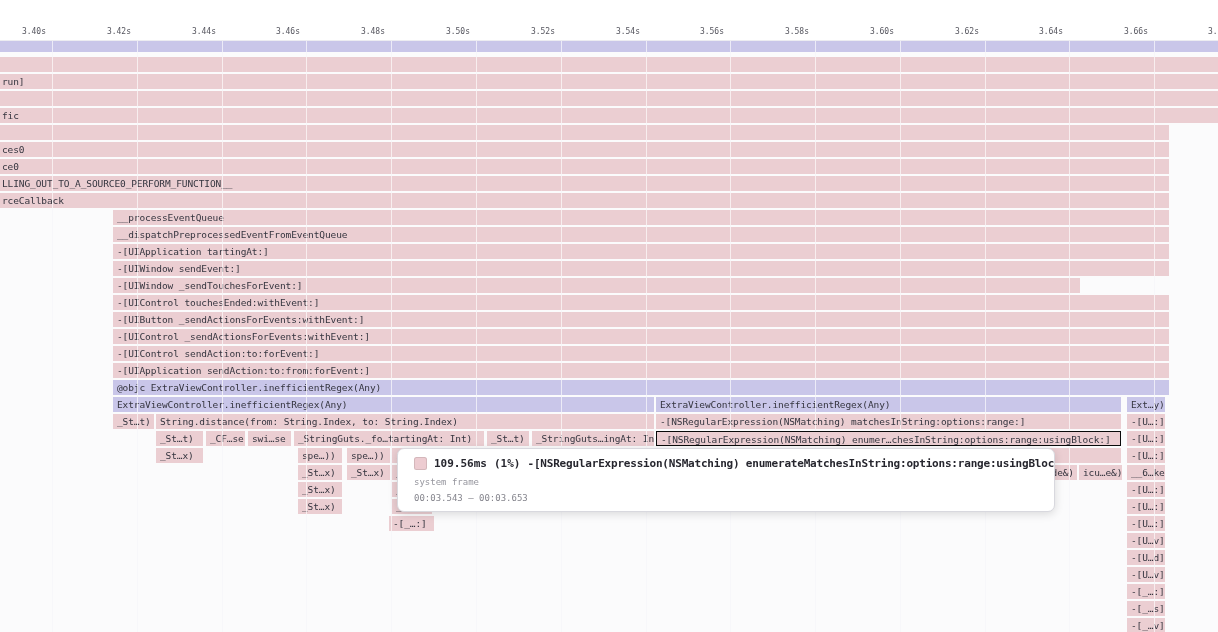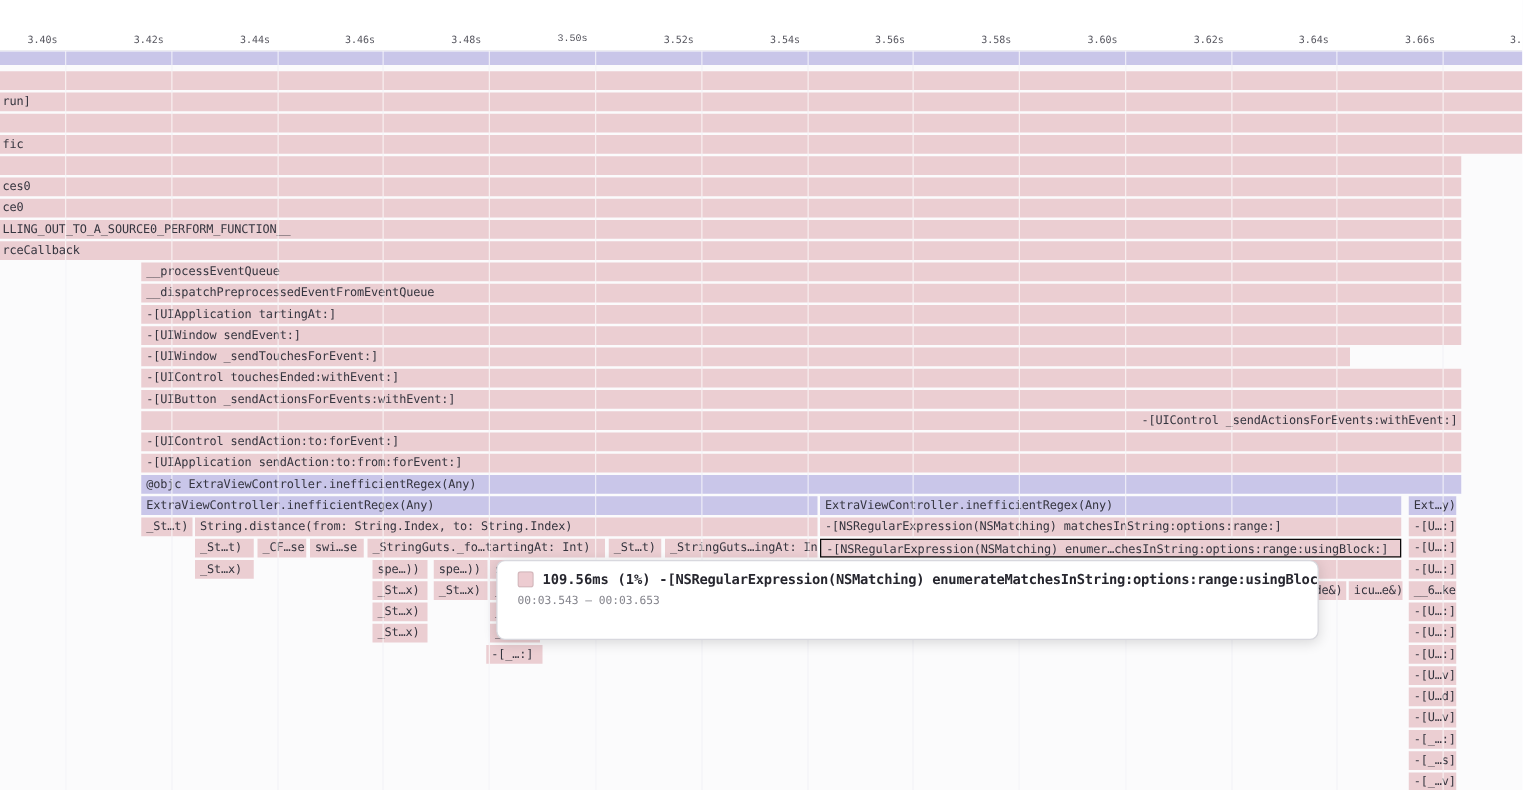--- a/index.html
+++ b/index.html
@@ -41,21 +41,21 @@
 <body>
 
 <div class="stage">
 
   <div class="axis">
       <span class="tick" style="left: 52px;">3.40s</span>
       <span class="tick" style="left: 137px;">3.42s</span>
       <span class="tick" style="left: 222px;">3.44s</span>
       <span class="tick" style="left: 306px;">3.46s</span>
       <span class="tick" style="left: 391px;">3.48s</span>
-      <span class="tick" style="left: 476px; font-family: Liberation Mono, monospace;">3.50s</span>
+      <span class="tick" style="left: 476px;">3.50s</span>
       <span class="tick" style="left: 561px;">3.52s</span>
       <span class="tick" style="left: 646px;">3.54s</span>
       <span class="tick" style="left: 730px;">3.56s</span>
       <span class="tick" style="left: 815px;">3.58s</span>
       <span class="tick" style="left: 900px;">3.60s</span>
       <span class="tick" style="left: 985px;">3.62s</span>
       <span class="tick" style="left: 1069px;">3.64s</span>
       <span class="tick" style="left: 1154px;">3.66s</span>
       <span class="tick clip" style="left: 1208px;">3.</span>
     </div>
@@ -87,21 +87,21 @@
       <div class="bar edge" style="left: 0px; top: 159px; width: 1169px;">ce0</div>
       <div class="bar edge" style="left: 0px; top: 176px; width: 1169px;">LLING_OUT_TO_A_SOURCE0_PERFORM_FUNCTION__</div>
       <div class="bar edge" style="left: 0px; top: 193px; width: 1169px;">rceCallback</div>
       <div class="bar" style="left: 113px; top: 210px; width: 1056px;">__processEventQueue</div>
       <div class="bar" style="left: 113px; top: 227px; width: 1056px;">__dispatchPreprocessedEventFromEventQueue</div>
       <div class="bar" style="left: 113px; top: 244px; width: 1056px;">-[UIApplication tartingAt:]</div>
       <div class="bar" style="left: 113px; top: 261px; width: 1056px;">-[UIWindow sendEvent:]</div>
       <div class="bar" style="left: 113px; top: 278px; width: 967px;">-[UIWindow _sendTouchesForEvent:]</div>
       <div class="bar" style="left: 113px; top: 295px; width: 1056px;">-[UIControl touchesEnded:withEvent:]</div>
       <div class="bar" style="left: 113px; top: 312px; width: 1056px;">-[UIButton _sendActionsForEvents:withEvent:]</div>
-      <div class="bar" style="left: 113px; top: 329px; width: 1056px; text-align: right;">-[UIControl _sendActionsForEvents:withEvent:]</div>
+      <div class="bar" style="left: 113px; top: 329px; width: 1056px;">-[UIControl _sendActionsForEvents:withEvent:]</div>
       <div class="bar" style="left: 113px; top: 346px; width: 1056px;">-[UIControl sendAction:to:forEvent:]</div>
       <div class="bar" style="left: 113px; top: 363px; width: 1056px;">-[UIApplication sendAction:to:from:forEvent:]</div>
       <div class="bar purple" style="left: 113px; top: 380px; width: 1056px;">@objc ExtraViewController.inefficientRegex(Any)</div>
       <div class="bar purple" style="left: 113px; top: 397px; width: 541px;">ExtraViewController.inefficientRegex(Any)</div>
       <div class="bar purple" style="left: 656px; top: 397px; width: 465px;">ExtraViewController.inefficientRegex(Any)</div>
       <div class="bar purple" style="left: 1127px; top: 397px; width: 38px;">Ext…y)</div>
       <div class="bar" style="left: 113px; top: 414px; width: 41px;">_St…t)</div>
       <div class="bar" style="left: 156px; top: 414px; width: 498px;">String.distance(from: String.Index, to: String.Index)</div>
       <div class="bar" style="left: 656px; top: 414px; width: 465px;">-[NSRegularExpression(NSMatching) matchesInString:options:range:]</div>
       <div class="bar" style="left: 1127px; top: 414px; width: 38px;">-[U…:]</div>
@@ -156,16 +156,17 @@
       <div class="gl-o" style="left: 1154px;"></div>
     </div>
 
   <div class="tooltip">
     <div class="tt-line1">
       <span class="tt-swatch"></span>
       <span>109.56ms</span>
       <span>(1%)</span>
       <span class="tt-sym">-[NSRegularExpression(NSMatching) enumerateMatchesInString:options:range:usingBlock:]</span>
     </div>
+    <div class="tt-line2">system frame</div>
     <div class="tt-line3">00:03.543 — 00:03.653</div>
   </div>
 
 </div>
 
 </body></html>

